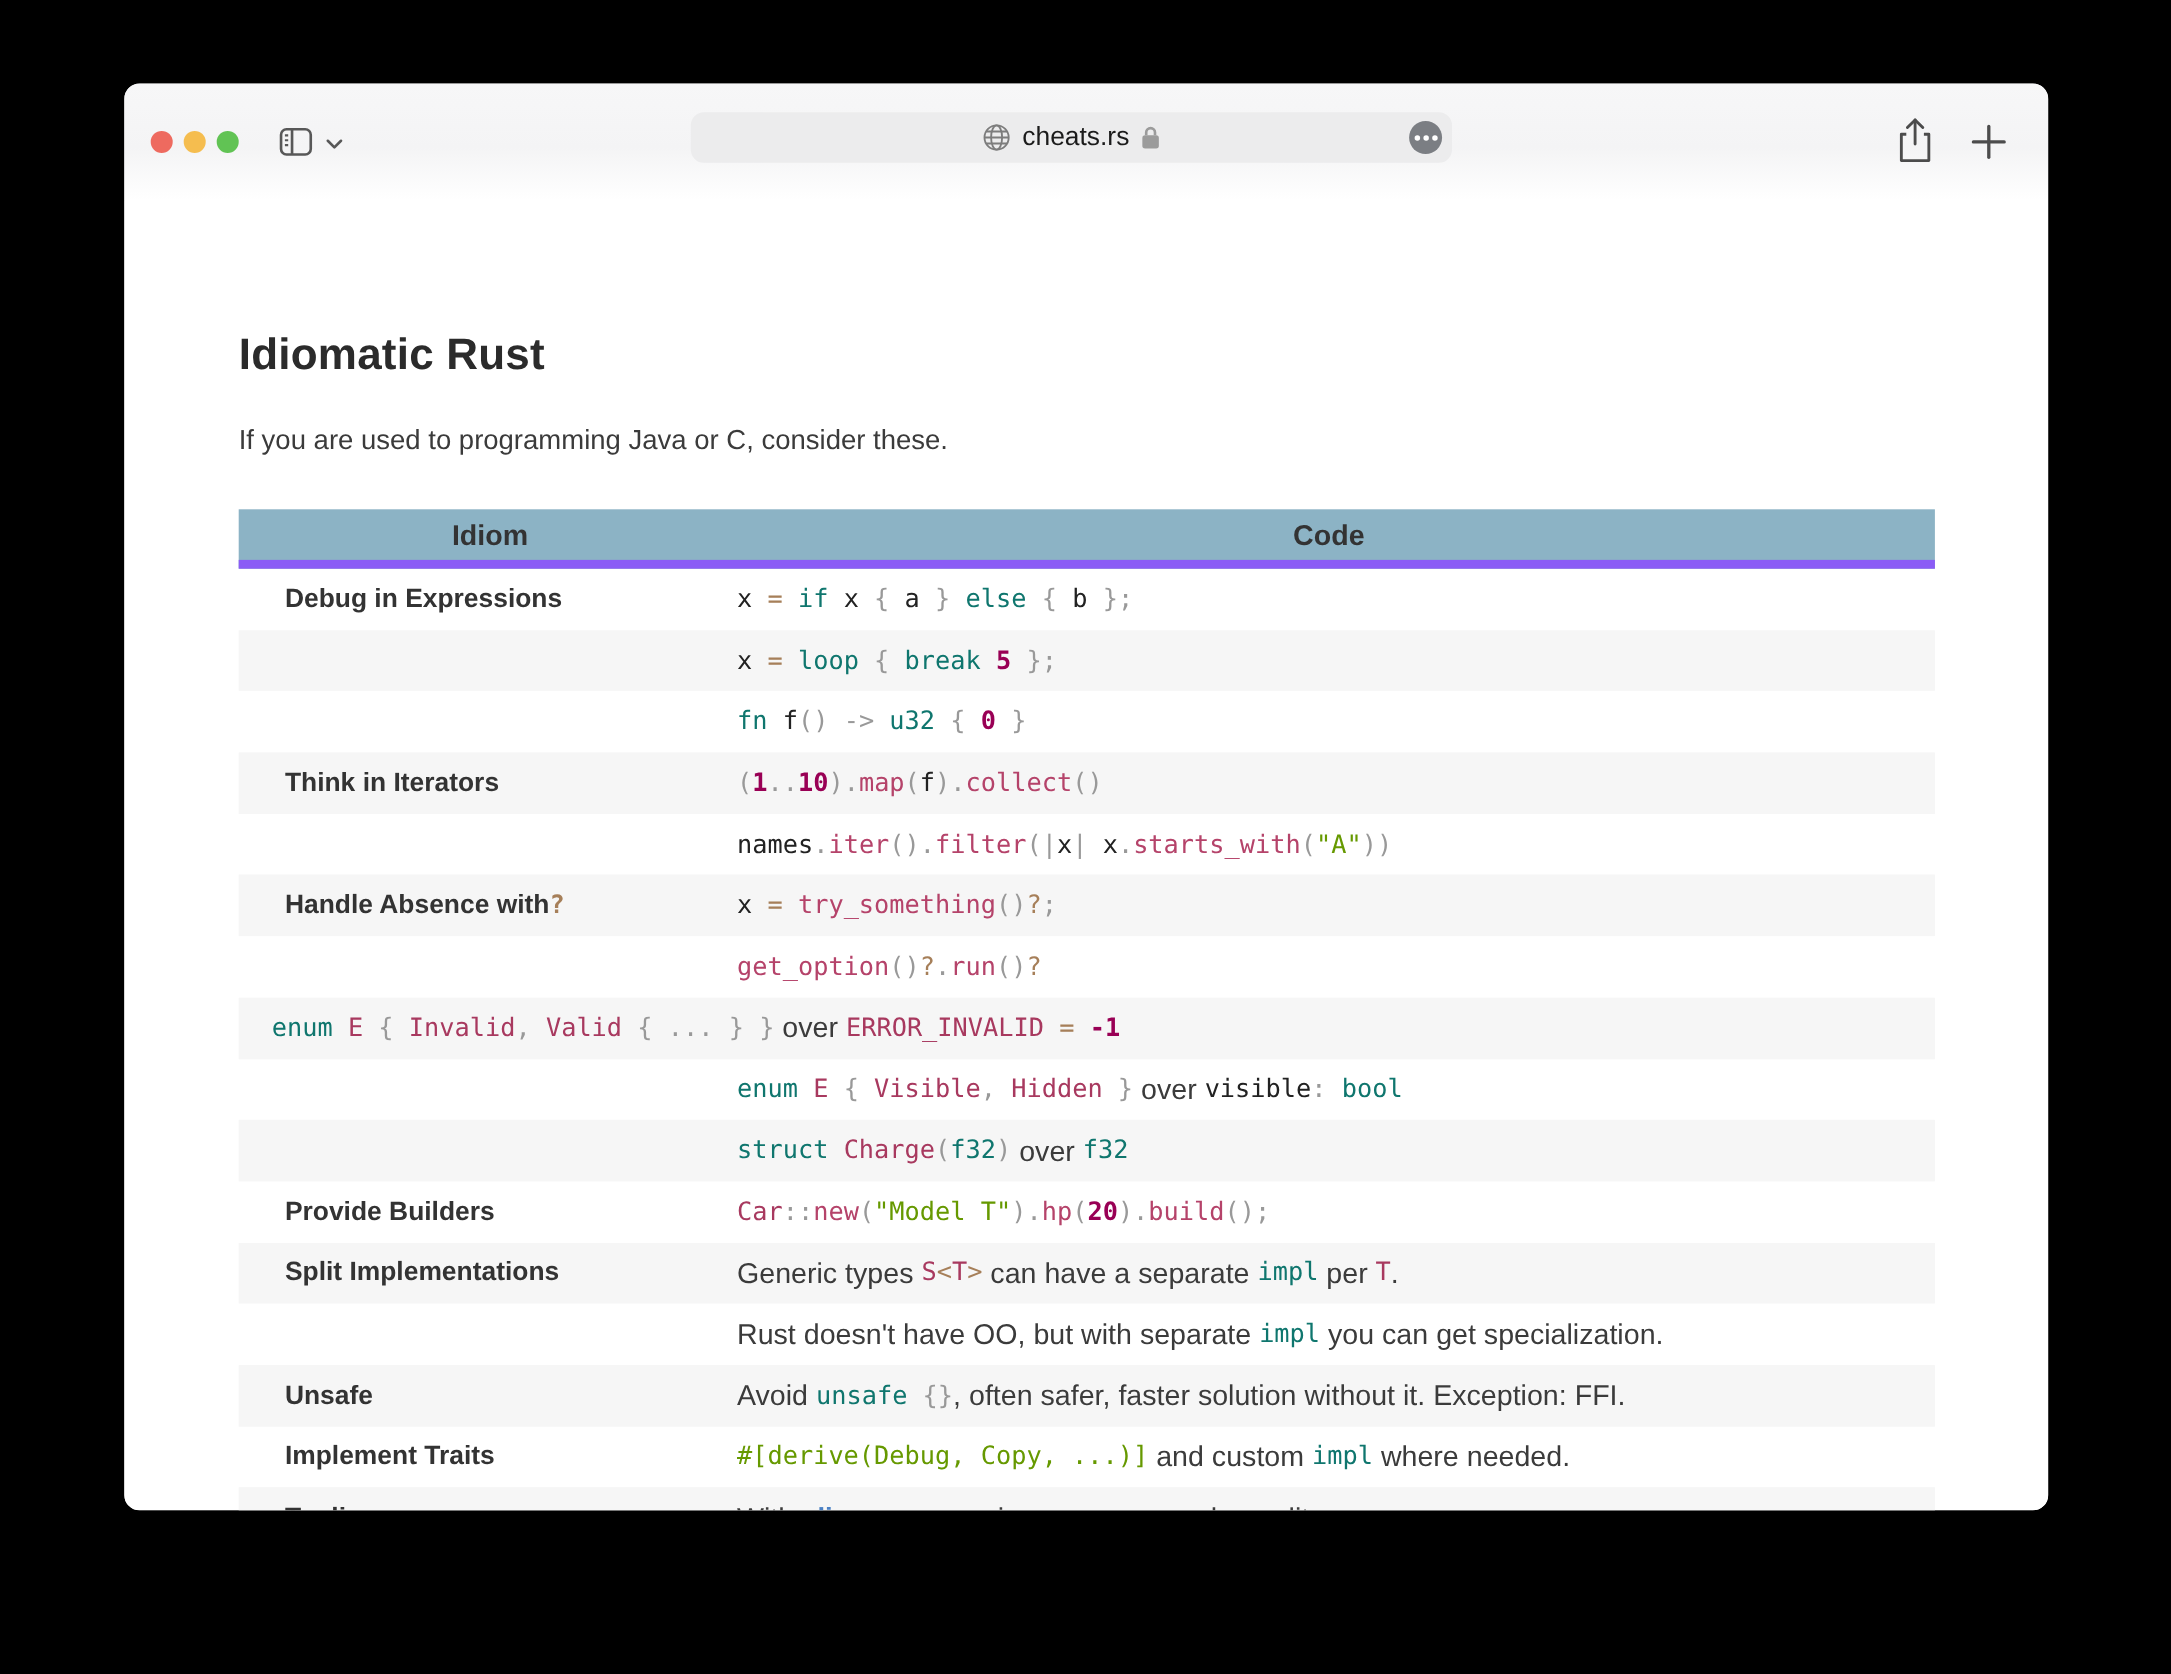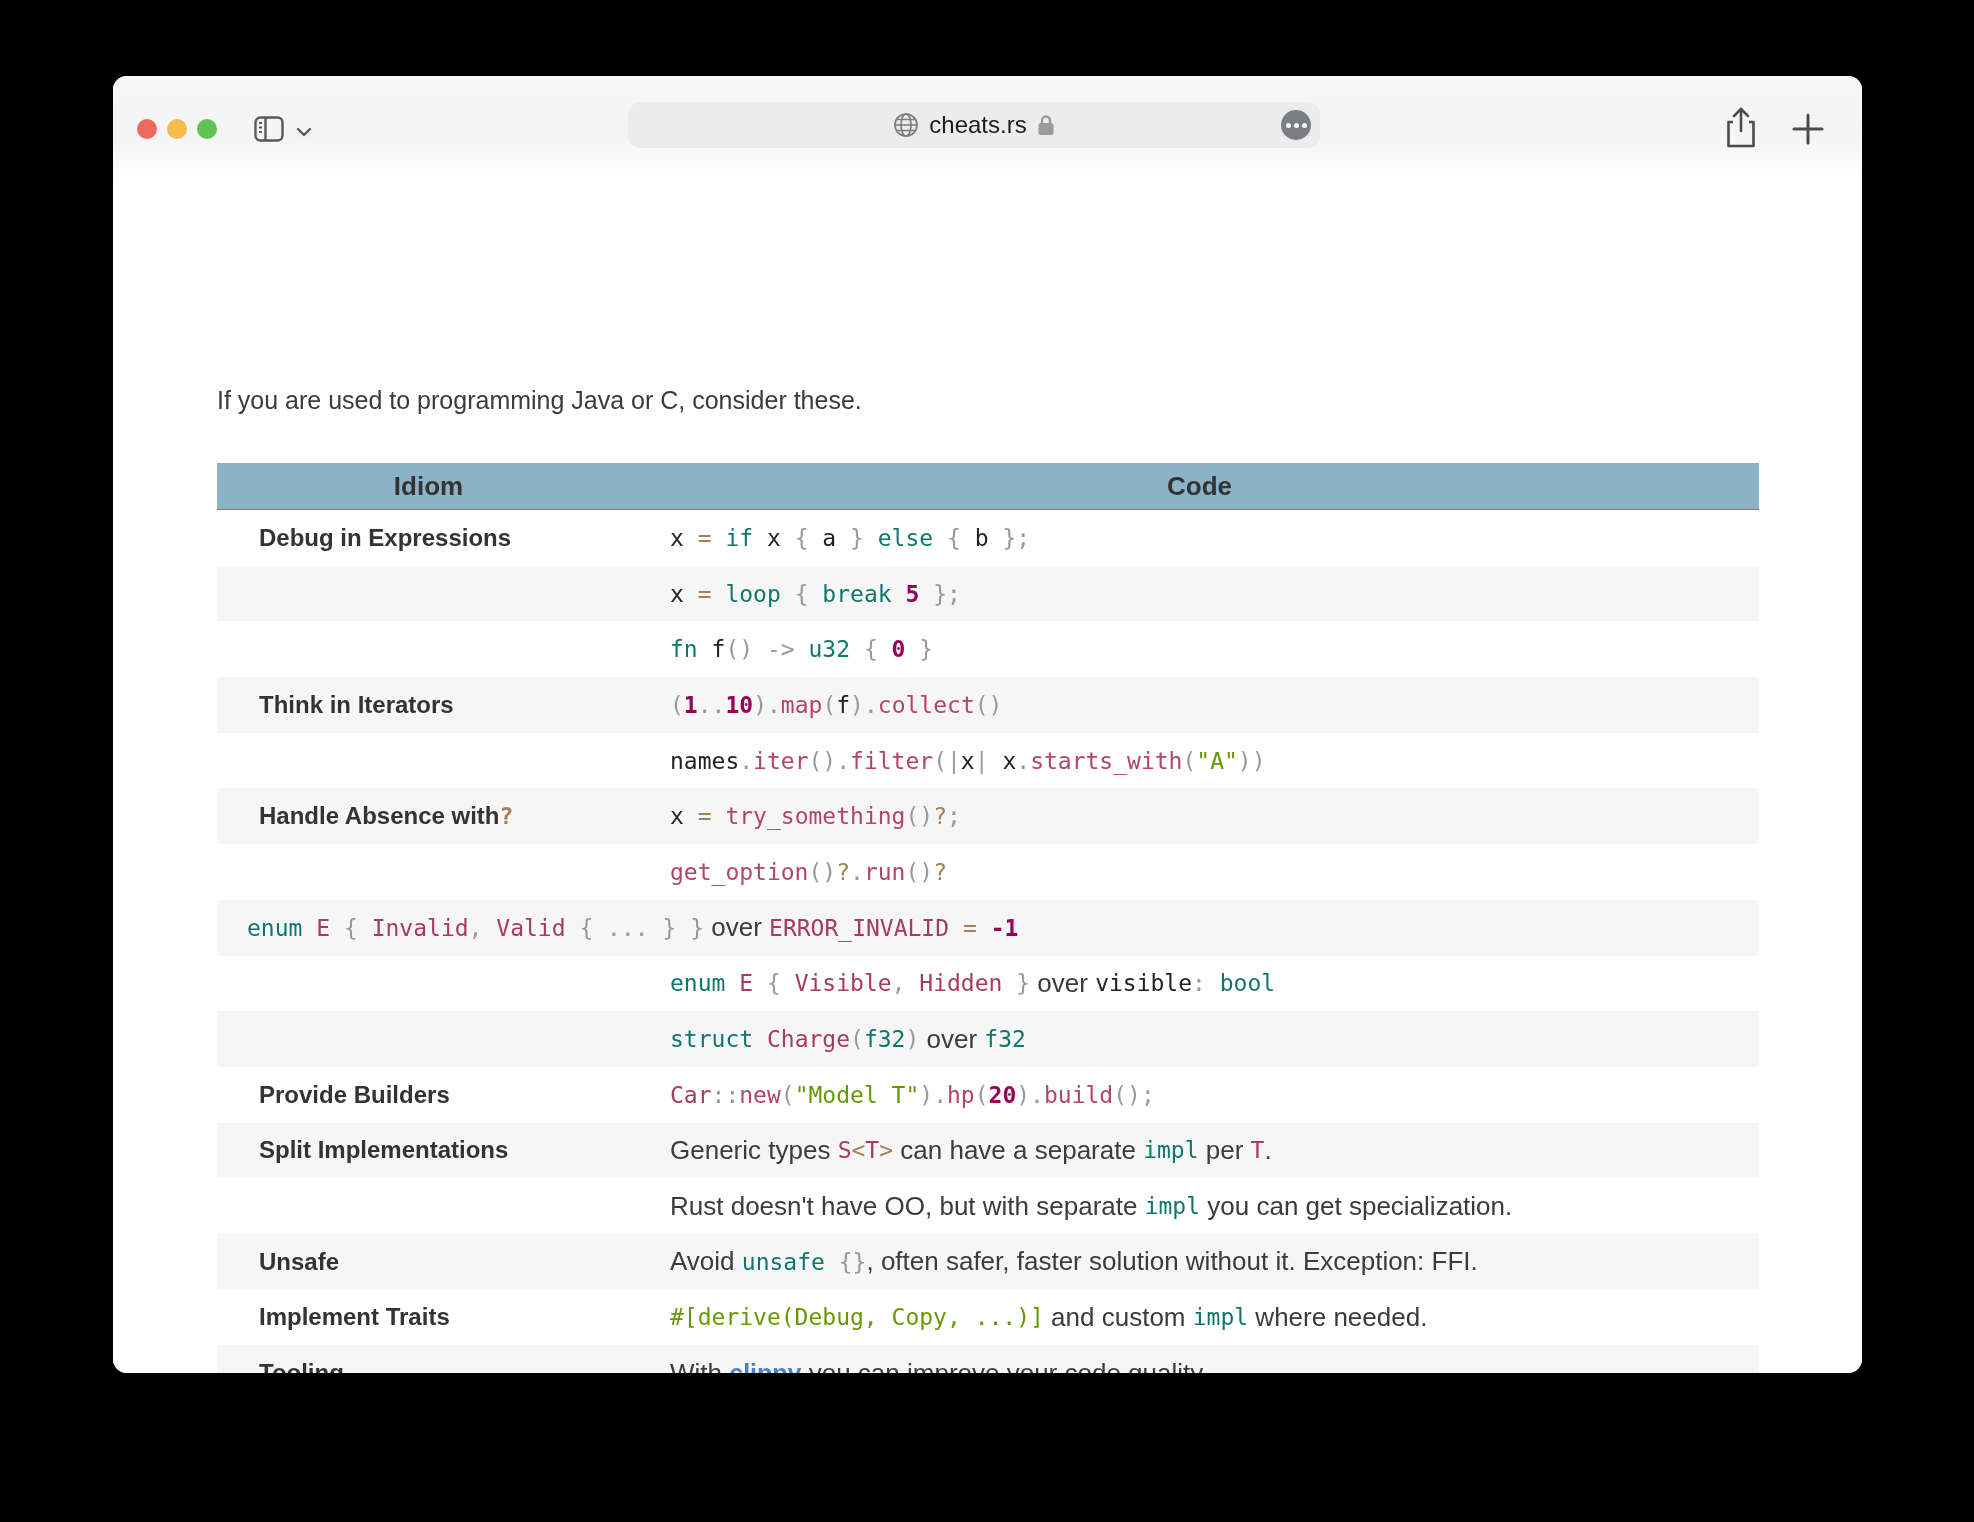--- a/index.html
+++ b/index.html
@@ -24,21 +24,21 @@
                   border-radius:50%; background:#7b7e83; display:flex; align-items:center;
                   justify-content:center; gap:3px; }
   .ellipsis-btn i { width:5px; height:5px; border-radius:50%; background:#fff; display:block; }
   
   .content { position:absolute; left:0; top:106px; right:0; bottom:0; background:#fff; }
   .page-title { position:absolute; left:104px; top:118px; margin:0; font-size:40px;
                 font-weight:bold; color:#2b2b2b; letter-spacing:.2px; }
   .page-subtitle { position:absolute; left:104px; top:204px; margin:0; font-size:25px;
                    color:#3b3b3b; }
   .cheat-table { position:absolute; left:104px; top:281px; width:1542px; }
-  .thead { display:flex; height:46px; border-bottom:1px solid #8b5cf6; }
+  .thead { display:flex; height:46px; border-bottom:8px solid #8b5cf6;padding-left:17px; }
   .thead > div { display:flex; align-items:center; justify-content:center;
                  font-size:26px; font-weight:bold; color:#333; }
   .th-idiom { width:423px; }
   .th-code  { flex:1; }
   .trow { display:flex; height:55.7px; }
   .trow.shade { background:#f6f6f6; }
   .cell-idiom { width:423px; display:flex; align-items:center; padding-left:42px;
                 box-sizing:border-box; }
   .cell-code  { flex:1; display:flex; align-items:center; padding-left:30px;
                 box-sizing:border-box; white-space:pre; }
@@ -113,20 +113,21 @@
       </span>
       <span class="tool-ic" style="left:1678px; top:36px;">
         <svg width="34" height="34" viewBox="0 0 34 34">
           <line x1="17" y1="3" x2="17" y2="31" stroke="#4c4c4c" stroke-width="3" stroke-linecap="round"></line>
           <line x1="3" y1="17" x2="31" y2="17" stroke="#4c4c4c" stroke-width="3" stroke-linecap="round"></line>
         </svg>
       </span>
     </div>
 
     <div class="content">
+      <h1 class="page-title">Idiomatic Rust</h1>
       <p class="page-subtitle">If you are used to programming Java or C, consider these.</p>
 
       <div class="cheat-table">
         <div class="thead" style="background:#8cb3c5;">
           <div class="th-idiom">Idiom</div>
           <div class="th-code">Code</div>
         </div>
         <div id="rows">
             <div class="trow">
               <div class="cell-idiom">

